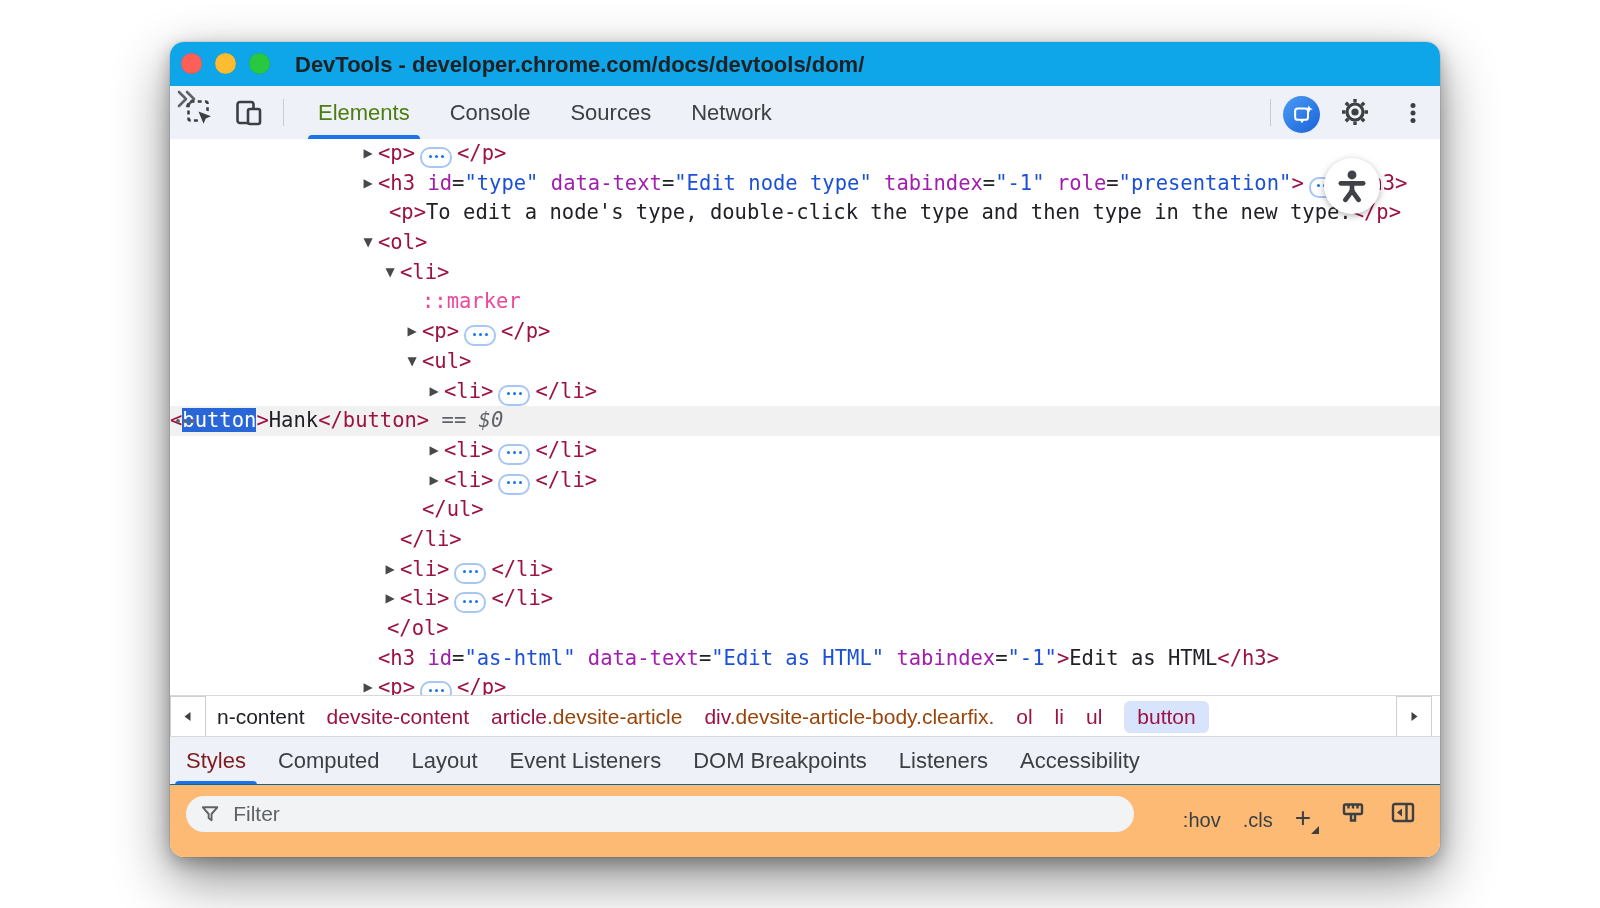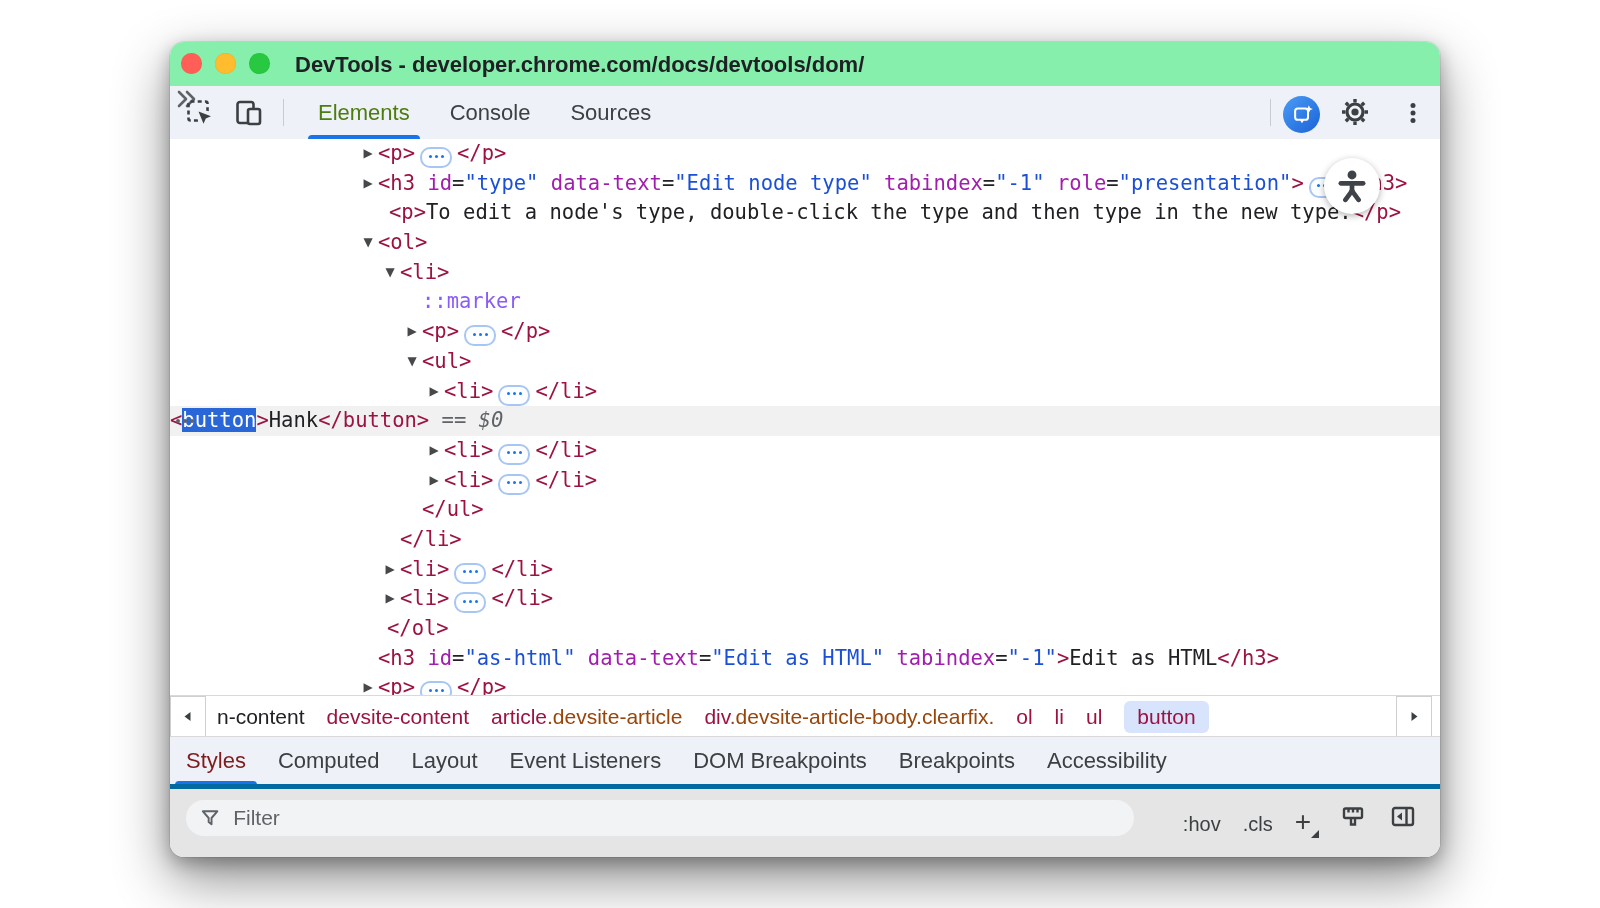--- a/index.html
+++ b/index.html
@@ -2,21 +2,21 @@
 <html><head>
 <meta charset="utf-8">
 <style>
   html,body{margin:0;padding:0}
   body{position:relative;width:1600px;height:908px;background:#fff;overflow:hidden;
        font-family:"Liberation Sans",sans-serif;-webkit-font-smoothing:antialiased}
   .window{position:absolute;left:170px;top:42px;width:1270px;height:815px;background:#fff;
           border-radius:14px;overflow:hidden;
           box-shadow:0 0 0 1px rgba(0,0,0,.07),0 22px 55px rgba(0,0,0,.45),0 6px 18px rgba(0,0,0,.28)}
   
-  .titlebar{position:absolute;left:0;top:0;right:0;height:44px;background:#86efac}
+  .titlebar{position:absolute;left:0;top:0;right:0;height:44px;background:#0ea5e9}
   .tl{position:absolute;top:11px;width:21px;height:21px;border-radius:50%;box-shadow:inset 0 0 1px rgba(0,0,0,.2)}
   .tl1{left:11px}.tl2{left:45px}.tl3{left:79px}
   .wtitle{position:absolute;left:125px;top:0;line-height:46px;font-size:22px;font-weight:bold;color:#202124;white-space:nowrap}
   
   .toolbar{position:absolute;left:0;top:44px;right:0;height:53px;background:#eef1f7;border-bottom:1px solid #d9dce1}
   .tb-ic{position:absolute;top:12px}
   .ic-inspect{left:15px}.ic-device{left:64px}
   .tb-sep{position:absolute;top:13px;width:1px;height:27px;background:#c7cbd4}
   .sep-l{left:113px}.sep-r{left:1100px}
   .ttabs{position:absolute;left:128px;top:0;bottom:0;display:flex}
@@ -28,21 +28,21 @@
           background:linear-gradient(135deg,#4b9bf5,#1a63d8);display:flex;align-items:center;justify-content:center}
   .ic-gear{left:1170px;top:11px}.ic-kebab{left:1228px;top:12px}
   .tb-ic,.ai-btn,.more-tabs{cursor:default}
   
   #tree-lines{position:absolute;left:0;top:97px;right:0;bottom:162px;background:#fff;overflow:hidden}
   .line{position:relative;height:29.7px;line-height:29.7px;white-space:pre;
         font-family:"DejaVu Sans Mono",monospace;font-size:20.5px;color:#202124}
   .line.sel{background:#f1f1f1}
   .arrow{position:absolute;top:0;width:18px;text-align:center;font-size:12px;color:#46484b;font-family:"DejaVu Sans",sans-serif}
   .tk-g{color:#9c1243}.tk-a{color:#a21caf}.tk-v{color:#1b50d6}.tk-t{color:#202124}.tk-p{color:#202124}
-  .tk-m{color:#8b5cf6}.tk-d{color:#5f6368}.tk-di{color:#5f6368;font-style:italic}
+  .tk-m{color:#ec4899}.tk-d{color:#5f6368}.tk-di{color:#5f6368;font-style:italic}
   .tk-s{background:#2966d8;color:#fff}
   .pill{display:inline-block;width:28px;height:17px;border:2px solid #a8c6f4;border-radius:10px;margin:0 5px;
         background:#fdfeff;vertical-align:-2px;text-align:center;line-height:13px}
   .pill i{display:inline-block;width:3px;height:3px;border-radius:50%;background:#1a73e8;margin:0 1.5px;vertical-align:middle}
   .gdots{position:absolute;left:6px;top:50%;transform:translateY(-50%);display:flex;gap:3px}
   .gdots i{width:4px;height:4px;border-radius:50%;background:#5f6368}
   .a11y{position:absolute;left:1154px;top:116px;width:56px;height:56px;border-radius:50%;background:#fff;z-index:6;
         box-shadow:0 2px 7px rgba(0,0,0,.3);display:flex;align-items:center;justify-content:center}
   
   .crumbs{position:absolute;left:0;top:653px;right:0;height:41px;background:#fff;border-top:1px solid #d9d9d9;display:flex;align-items:center}
@@ -52,21 +52,21 @@
   #crumb-list{display:flex;align-items:center;margin-left:47px;gap:22px;font-size:21px;white-space:nowrap;overflow:hidden;flex:1}
   .crumb{cursor:default}
   .crumb.sel{background:#d7e4fc;border-radius:6px;padding:4px 13px}
   .cp-tag{color:#9c1243}.cp-cls{color:#994509}.cp-plain{color:#202124}
   
   .sidetabs{position:absolute;left:0;top:694px;right:0;height:48px;background:#eef1f7;border-top:1px solid #d9d9d9;display:flex}
   .stab{padding:0 16px;display:flex;align-items:center;font-size:22px;color:#3c4043;position:relative;cursor:default;white-space:nowrap}
   .stab.on{color:#7f1d1d}
   .stab.on::after{content:"";position:absolute;left:5px;right:5px;bottom:0;height:4px;background:#1a73e8;border-radius:4px 4px 0 0}
   
-  .filterbar{position:absolute;left:0;top:742px;right:0;height:73px;background:#e5e5e5;border-top:5px solid #0369a1}
+  .filterbar{position:absolute;left:0;top:742px;right:0;height:73px;background:#fdba74;border-top:1px solid #0369a1}
   .fpill{position:absolute;left:16px;top:11px;width:948px;height:36px;border-radius:18px;background:#f1f3f4;
          display:flex;align-items:center;padding:0 14px;box-sizing:border-box}
   .fpill input{border:none;background:transparent;outline:none;font-size:21px;color:#202124;margin-left:10px;width:100%;
                font-family:"Liberation Sans",sans-serif}
   .fpill input::placeholder{color:#5f6368}
   .fcontrols{position:absolute;right:23px;top:11px;height:36px;display:flex;align-items:flex-end;gap:22px;color:#3c4043;font-size:20px}
   .pluswrap{position:relative;font-size:28px;line-height:28px;color:#3c4043;padding-right:6px}
   .pluswrap::after{content:"";position:absolute;right:-2px;bottom:-2px;border-left:8px solid transparent;border-bottom:8px solid #3c4043}
 </style>
 </head>
@@ -93,20 +93,21 @@
       <svg width="30" height="30" viewBox="0 0 30 30">
           <rect x="3.5" y="4" width="16" height="21" rx="2.5" fill="none" stroke="#3c4043" stroke-width="2.6"></rect>
           <rect x="14" y="11" width="12" height="15" rx="2" fill="#eef1f7" stroke="#3c4043" stroke-width="2.6"></rect>
         </svg>
     </span>
     <div class="tb-sep sep-l"></div>
     <div class="ttabs" id="toolbar-tabs">
         <div class="ttab on">Elements</div>
         <div class="ttab">Console</div>
         <div class="ttab">Sources</div>
+        <div class="ttab">Network</div>
       </div>
     <span class="more-tabs" id="more-tabs">
       <svg width="26" height="26" viewBox="0 0 26 26" fill="none" stroke="#5f6368" stroke-width="2.6" stroke-linecap="round" stroke-linejoin="round">
           <path d="M5 6l7 7-7 7"></path>
           <path d="M13 6l7 7-7 7"></path>
         </svg>
     </span>
     <div class="tb-sep sep-r"></div>
     <div class="ai-btn">
       <svg width="24" height="24" viewBox="0 0 28 28">
@@ -196,21 +197,21 @@
         </svg>
     </div>
   </div>
 
   <div class="sidetabs" id="side-tabs">
       <div class="stab on">Styles</div>
       <div class="stab">Computed</div>
       <div class="stab">Layout</div>
       <div class="stab">Event Listeners</div>
       <div class="stab">DOM Breakpoints</div>
-      <div class="stab">Breakpoints</div>
+      <div class="stab">Listeners</div>
       <div class="stab">Accessibility</div>
     </div>
 
   <div class="filterbar">
     <div class="fpill">
       <svg width="22" height="22" viewBox="0 0 22 22" fill="none" stroke="#5f6368" stroke-width="2" stroke-linejoin="round">
           <path d="M3 4h15l-6 7v6.5l-3-2.3V11z"></path>
         </svg>
       <input type="text" placeholder="Filter" style="">
     </div>

